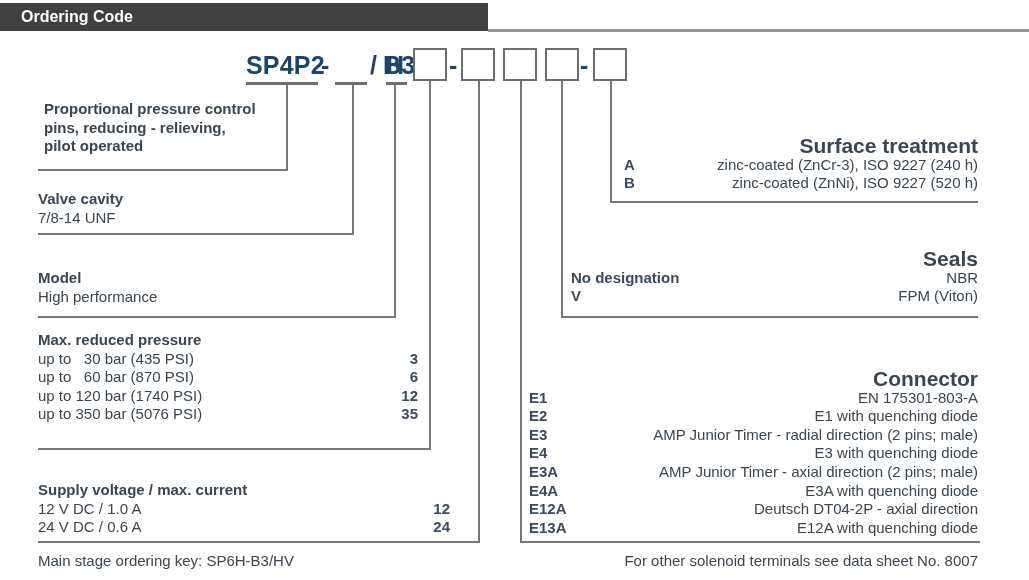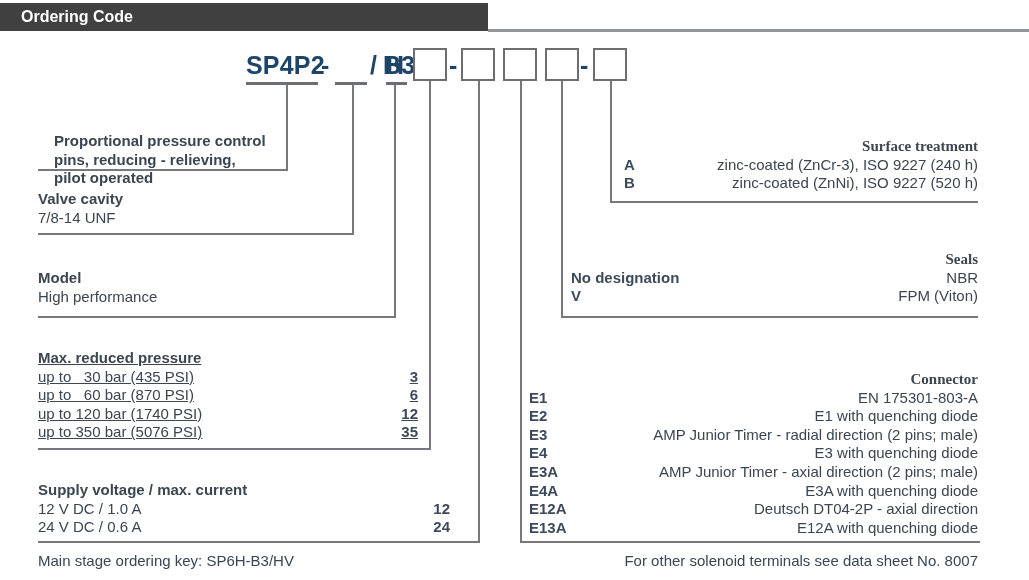--- a/index.html
+++ b/index.html
@@ -29,21 +29,21 @@
   .vline{width:2px;background:#77787b;}
   .hline{height:2px;background:#77787b;}
   
   .b{font-weight:bold;}
   .blk{font-size:15px;line-height:18.5px;}
   .rows{display:flex;flex-direction:column;}
   .row{display:flex;justify-content:space-between;font-size:15px;line-height:18.6px;}
   .row .lab{white-space:pre;}
   .row .code{font-weight:bold;color:#3d4a5c;}
   .r-sect{text-align:right;}
-  .r-sect .hdr{font-weight:bold;font-size:15px;line-height:18.6px;font-family:Liberation Serif, serif;}
+  .r-sect .hdr{font-weight:bold;font-size:21px;line-height:18.6px;}
   .r-row{display:flex;justify-content:space-between;font-size:15px;line-height:18.6px;}
   .r-row .code{font-weight:bold;color:#3d4a5c;text-align:left;}
   .foot{font-size:15px;line-height:18px;}
 </style>
 </head>
 <body>
 
 <div class="abs titlebar">
   <span>Ordering Code</span>
 </div>
@@ -78,37 +78,37 @@
 
 <div class="abs hline" style="left:38px;top:169px;width:250px;"></div>
 <div class="abs hline" style="left:38px;top:233px;width:316px;"></div>
 <div class="abs hline" style="left:38px;top:316px;width:358px;"></div>
 <div class="abs hline" style="left:38px;top:448px;width:393px;"></div>
 <div class="abs hline" style="left:38px;top:541px;width:442px;"></div>
 <div class="abs hline" style="left:610px;top:201px;width:368px;"></div>
 <div class="abs hline" style="left:561px;top:316px;width:417px;"></div>
 <div class="abs hline" style="left:520px;top:541px;width:460px;"></div>
 
-<div class="abs blk b" style="left:54px;top:100px;margin-top:32px;">
+<div class="abs blk b" style="left:44px;top:100px;">
   <div>Proportional pressure control</div>
   <div>pins, reducing - relieving,</div>
   <div>pilot operated</div>
 </div>
 
 <div class="abs blk" style="left:38px;top:190px;">
   <div class="b">Valve cavity</div>
   <div>7/8-14 UNF</div>
 </div>
 
 <div class="abs blk" style="left:38px;top:269px;">
   <div class="b">Model</div>
   <div>High performance</div>
 </div>
 
-<div class="abs" style="left:38px;top:349px;width:380px;text-decoration:underline;">
+<div class="abs" style="left:38px;top:331px;width:380px;">
   <div class="blk b">Max. reduced pressure</div>
   <div class="rows">
     <div class="row">
       <span class="lab">up to   30 bar (435 PSI)</span>
       <span class="code">3</span>
     </div>
     <div class="row">
       <span class="lab">up to   60 bar (870 PSI)</span>
       <span class="code">6</span>
     </div>

